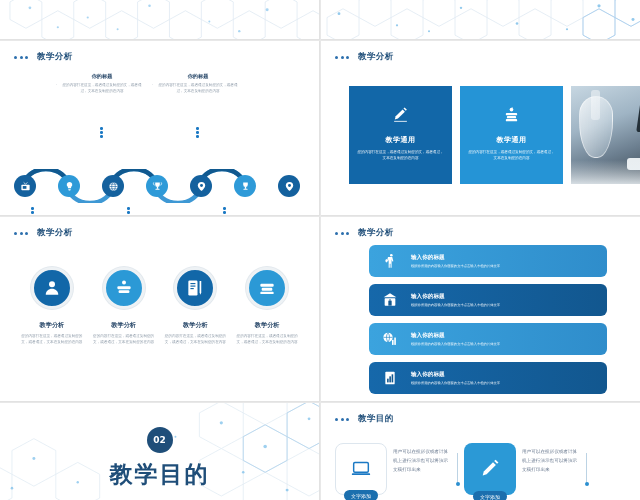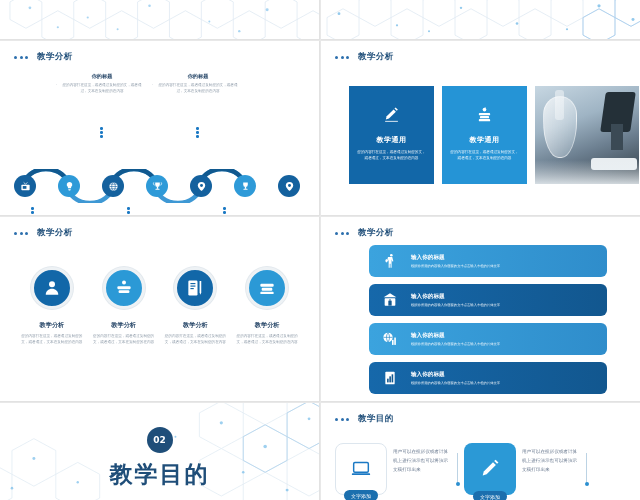--- a/index.html
+++ b/index.html
@@ -39,21 +39,21 @@
     gap:1.5px; align-items:center; }
   .dotcol i { width:2.5px; height:2.5px; border-radius:50%; background:#1b79c4; display:block; }
   .cap { position:absolute; width:80px; text-align:center; }
   .cap .h { font-size:5.2px; color:#2b4a6b; font-weight:bold; margin-bottom:2px; }
   .cap .p { font-size:3.6px; color:#8d9aa8; line-height:1.7; }
   .cap .p.bul { position:relative; }
   .cap .p.bul:before { content:"·"; position:absolute; left:-6px; top:0; color:#9aa6b3; }
 
   
   .cardrow { position:absolute; left:28px; top:45px; display:flex; gap:8px; }
-  .bcard { width:85px; height:98px; color:#fff; padding:20px 8px 16px;
+  .bcard { width:103px; height:98px; color:#fff; padding:20px 8px 16px;
     display:flex; flex-direction:column; align-items:center; }
   .bcard.dk { background:#1267a8; }
   .bcard.lt { background:#2594d6; }
   .bcard svg { width:17px; height:17px; fill:#fff; margin-bottom:12px; }
   .bcard .h { font-size:7px; font-weight:bold; margin-bottom:4px; letter-spacing:.5px;}
   .bcard .p { font-size:3.6px; line-height:1.8; text-align:center; opacity:.92; }
   .photo { width:104px; height:98px; position:relative; overflow:hidden;
     background:linear-gradient(160deg,#c7d7e2 0%,#9fb4c4 35%,#6c7f90 62%,#2d3840 100%); }
   .photo .g1 { position:absolute; left:8px; top:10px; width:34px; height:62px;
     border-radius:50% 50% 46% 46%/30% 30% 60% 60%;

